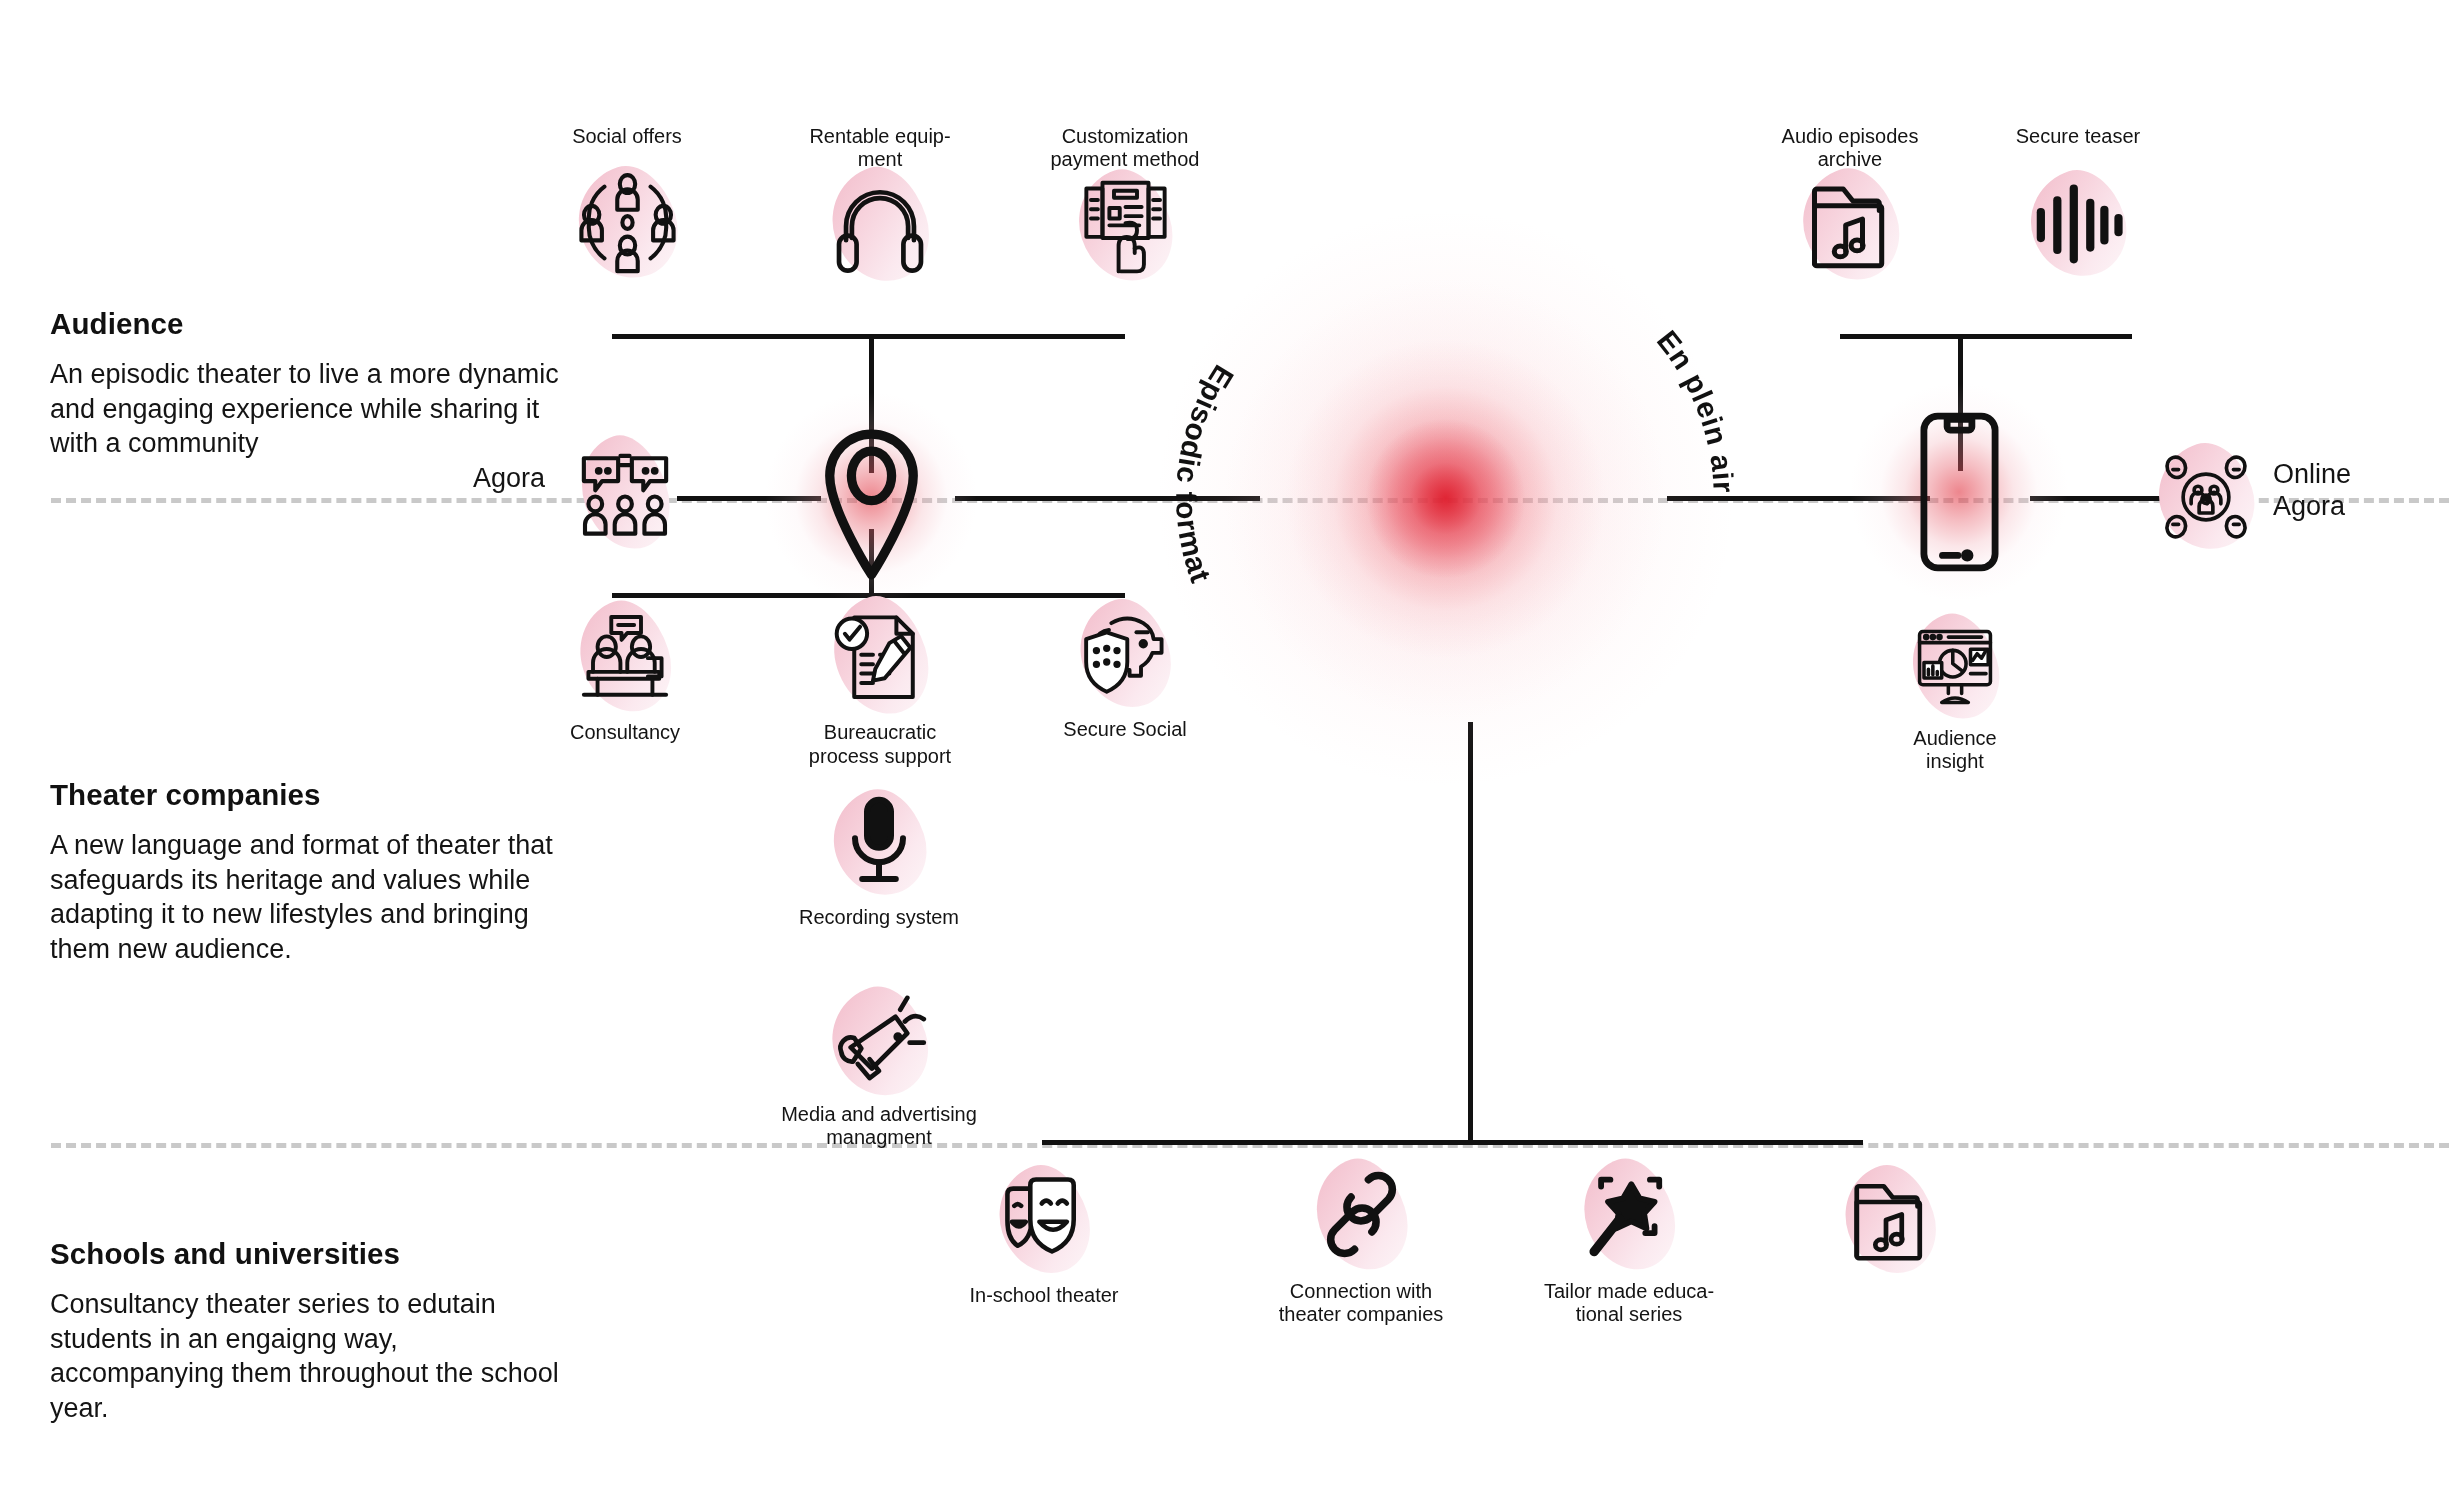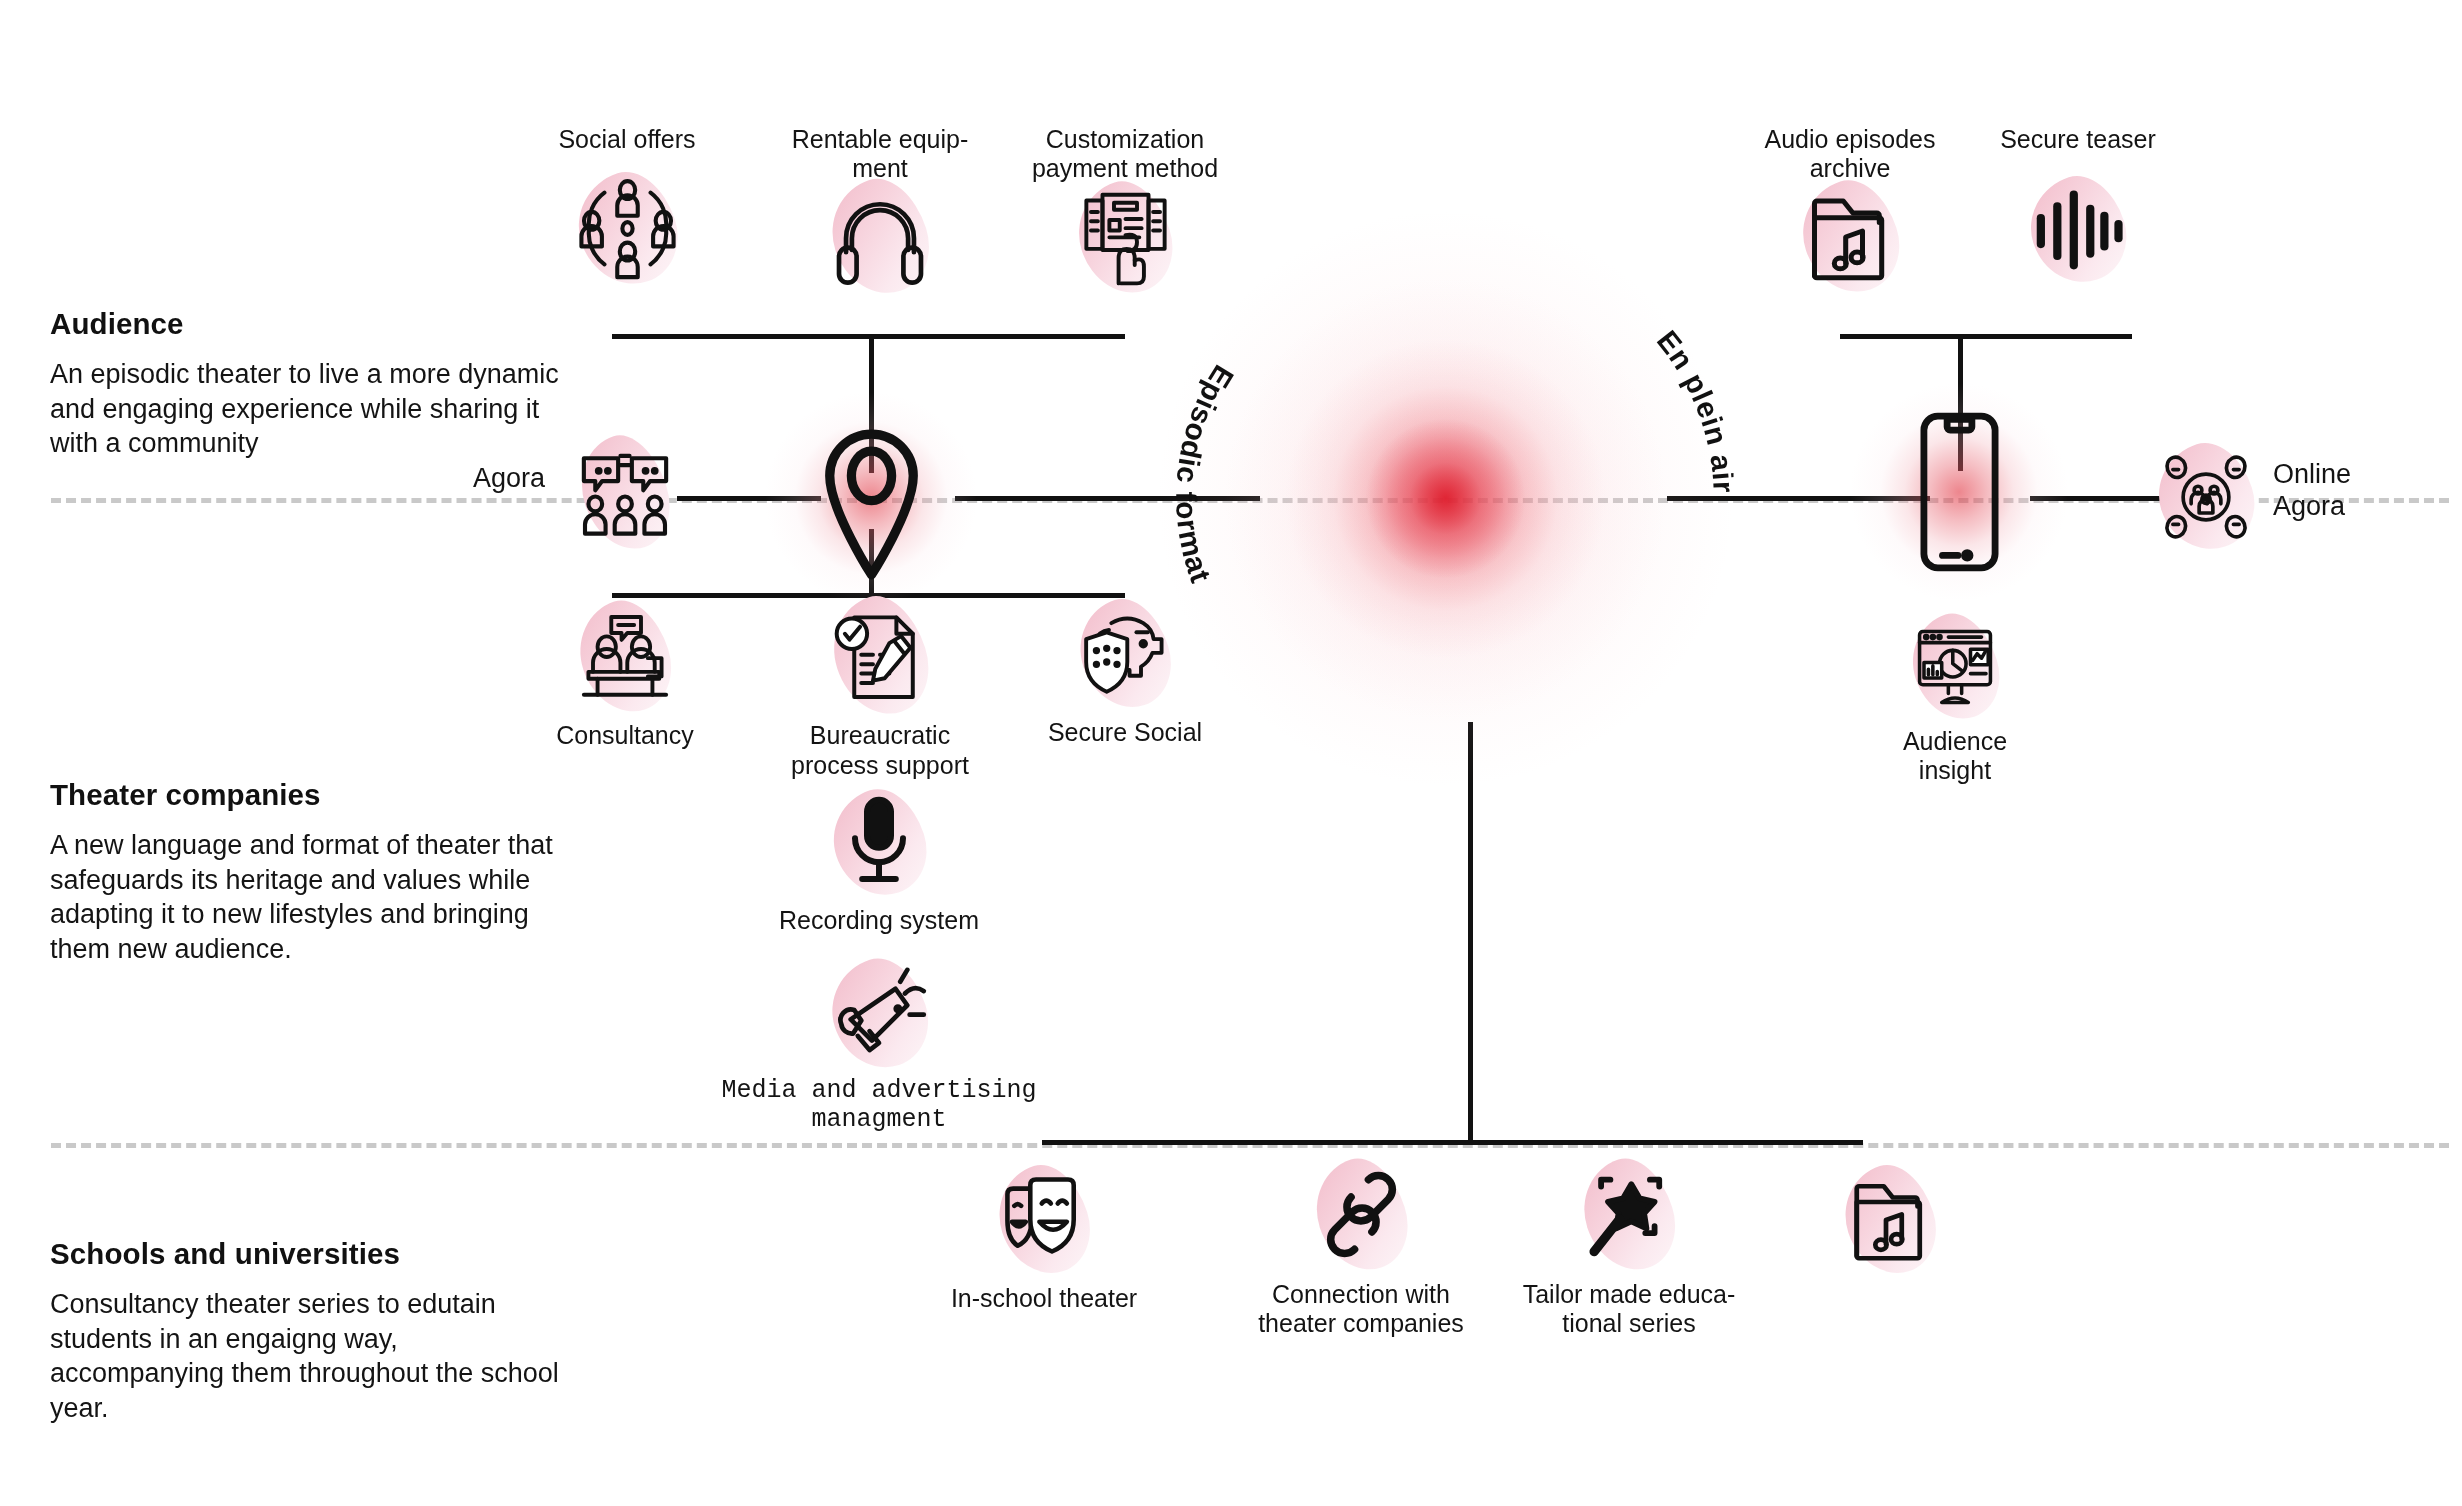--- a/index.html
+++ b/index.html
@@ -31,21 +31,21 @@
   .section p{
     margin:0;font-size:27px;line-height:1.28;font-weight:300;color:#141414;
   }
   #section-audience{top:308px;}
   #section-theater{top:779px;}
   #section-schools{top:1238px;}
 
   
   .node{position:absolute;transform:translateX(-50%);text-align:center;}
   .node .caption{
-    font-size:25px;line-height:1.17;font-weight:300;color:#141414;
+    font-size:20px;line-height:1.17;font-weight:300;color:#141414;
     white-space:pre-line;
   }
   .node .caption.above{margin-bottom:5.1px;}
   .node .caption.below{margin-top:6.4px;}
 
   
   .puck{position:relative;display:inline-block;}
   .puck .blob{
     position:absolute;left:50%;top:50%;transform:translate(-50%,-50%) rotate(-18deg);
     border-radius:58% 42% 47% 53% / 49% 55% 45% 51%;
@@ -395,21 +395,21 @@
           <rect x="22" y="4" width="20" height="40" rx="10" fill="#111" stroke="#111"></rect>
           <path d="M12 36 a20 20 0 0 0 40 0"></path>
           <path d="M32 56 v12"></path>
           <path d="M18 70 h28"></path>
         </g>
       </svg>
     </div>
     <div class="caption below" style="margin-top:13px;">Recording system</div>
   </div>
 
-  <div class="node" style="left:879px;top:967px;width:321px;font-family:Liberation Mono, monospace;">
+  <div class="node" style="left:879px;top:995px;width:321px;">
     <div class="puck">
       <div class="blob" style="width:93px;height:109px;"></div>
       <svg width="99" height="93" viewBox="0 0 84 78">
         <g fill="none" stroke="#111" stroke-width="4" stroke-linecap="round" stroke-linejoin="round">
           <path d="M18 44 L56 18 l10 14 l-30 30 z"></path>
           <path d="M10 48 a9 9 0 0 1 11 -12 l6 9 l-7 11 a9 9 0 0 1 -10 -8 z"></path>
           <path d="M24 58 l10 12 l8 -6 l-8 -10"></path>
           <path d="M60 12 l6 -10"></path>
           <path d="M68 40 l12 0"></path>
           <path d="M64 22 q8 -8 16 -2"></path>

